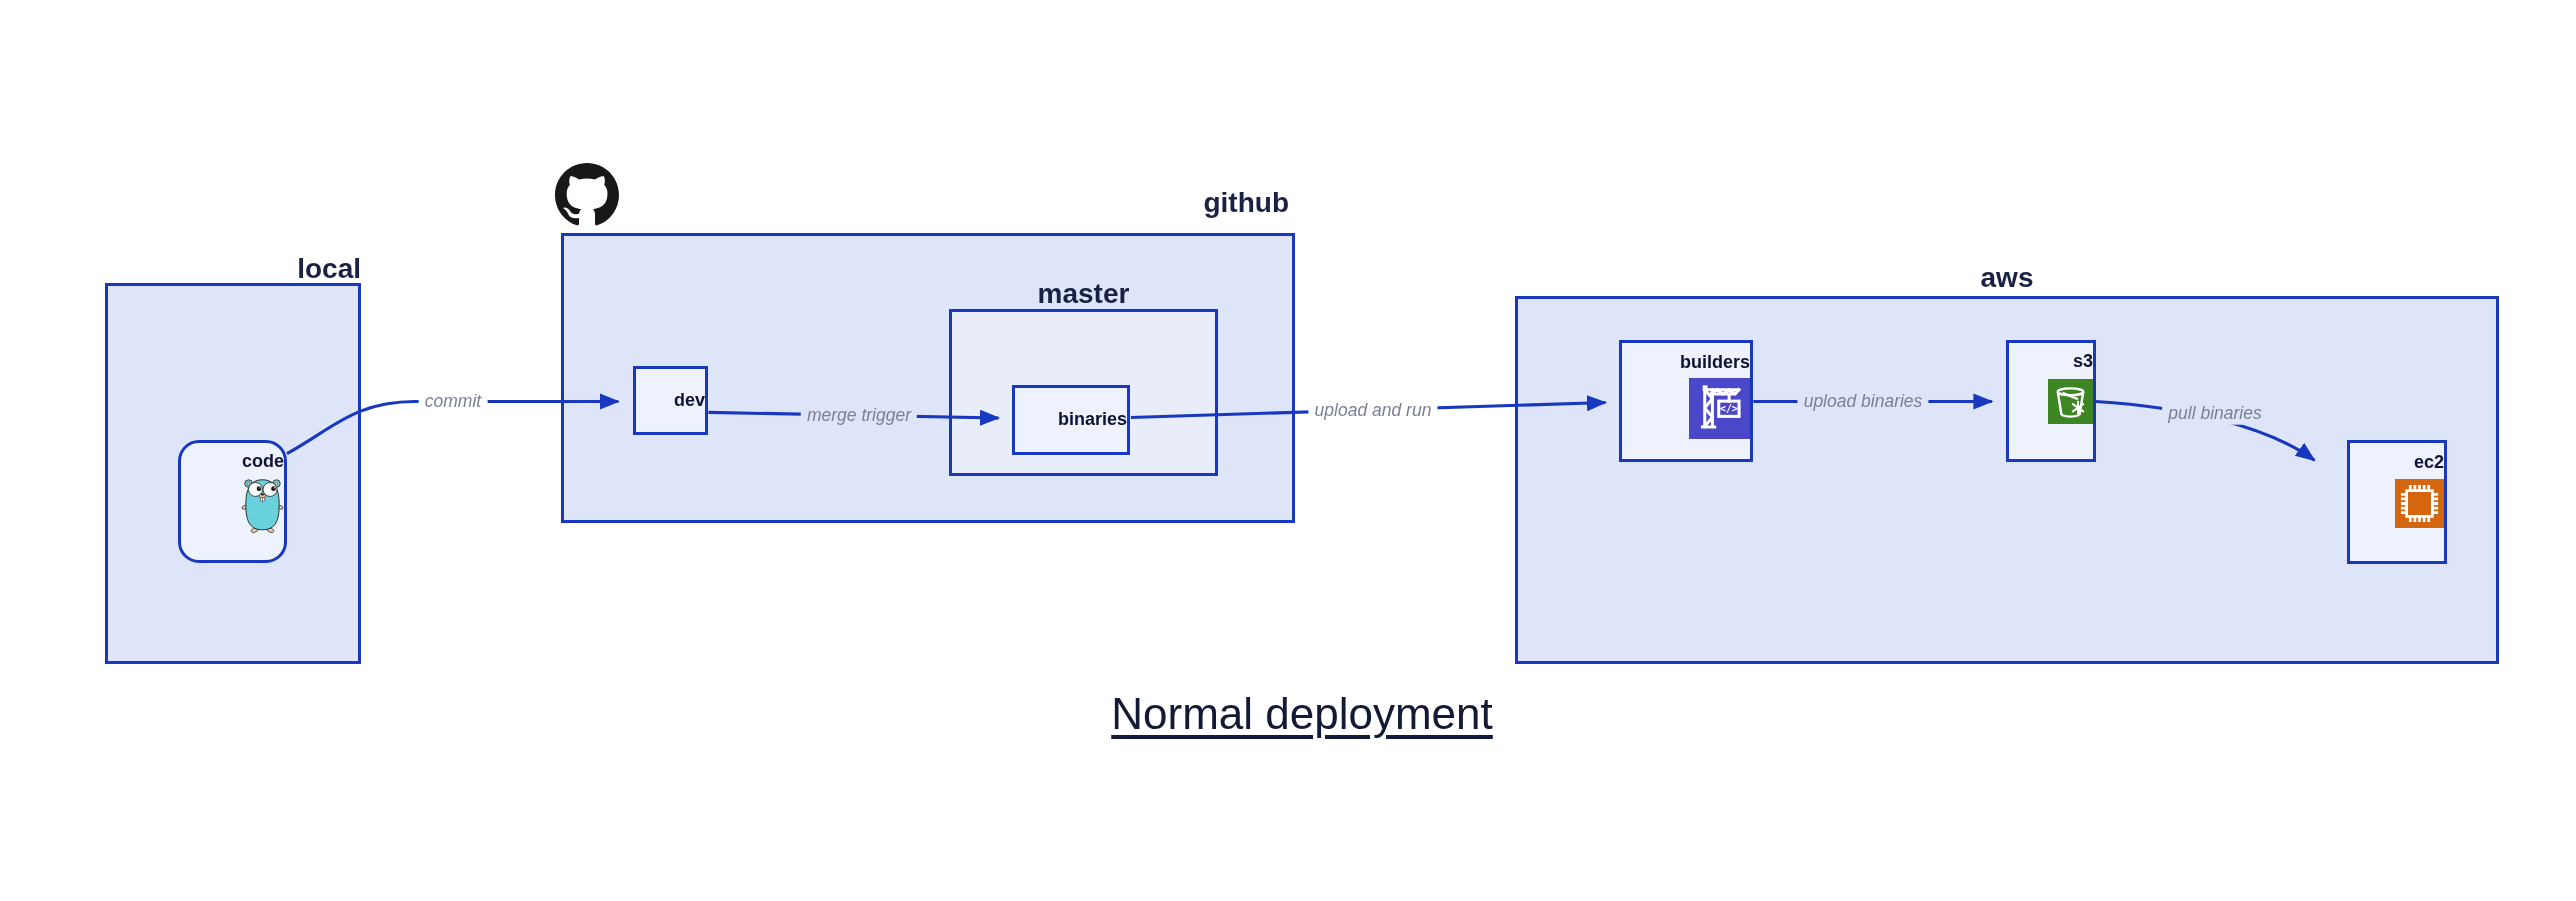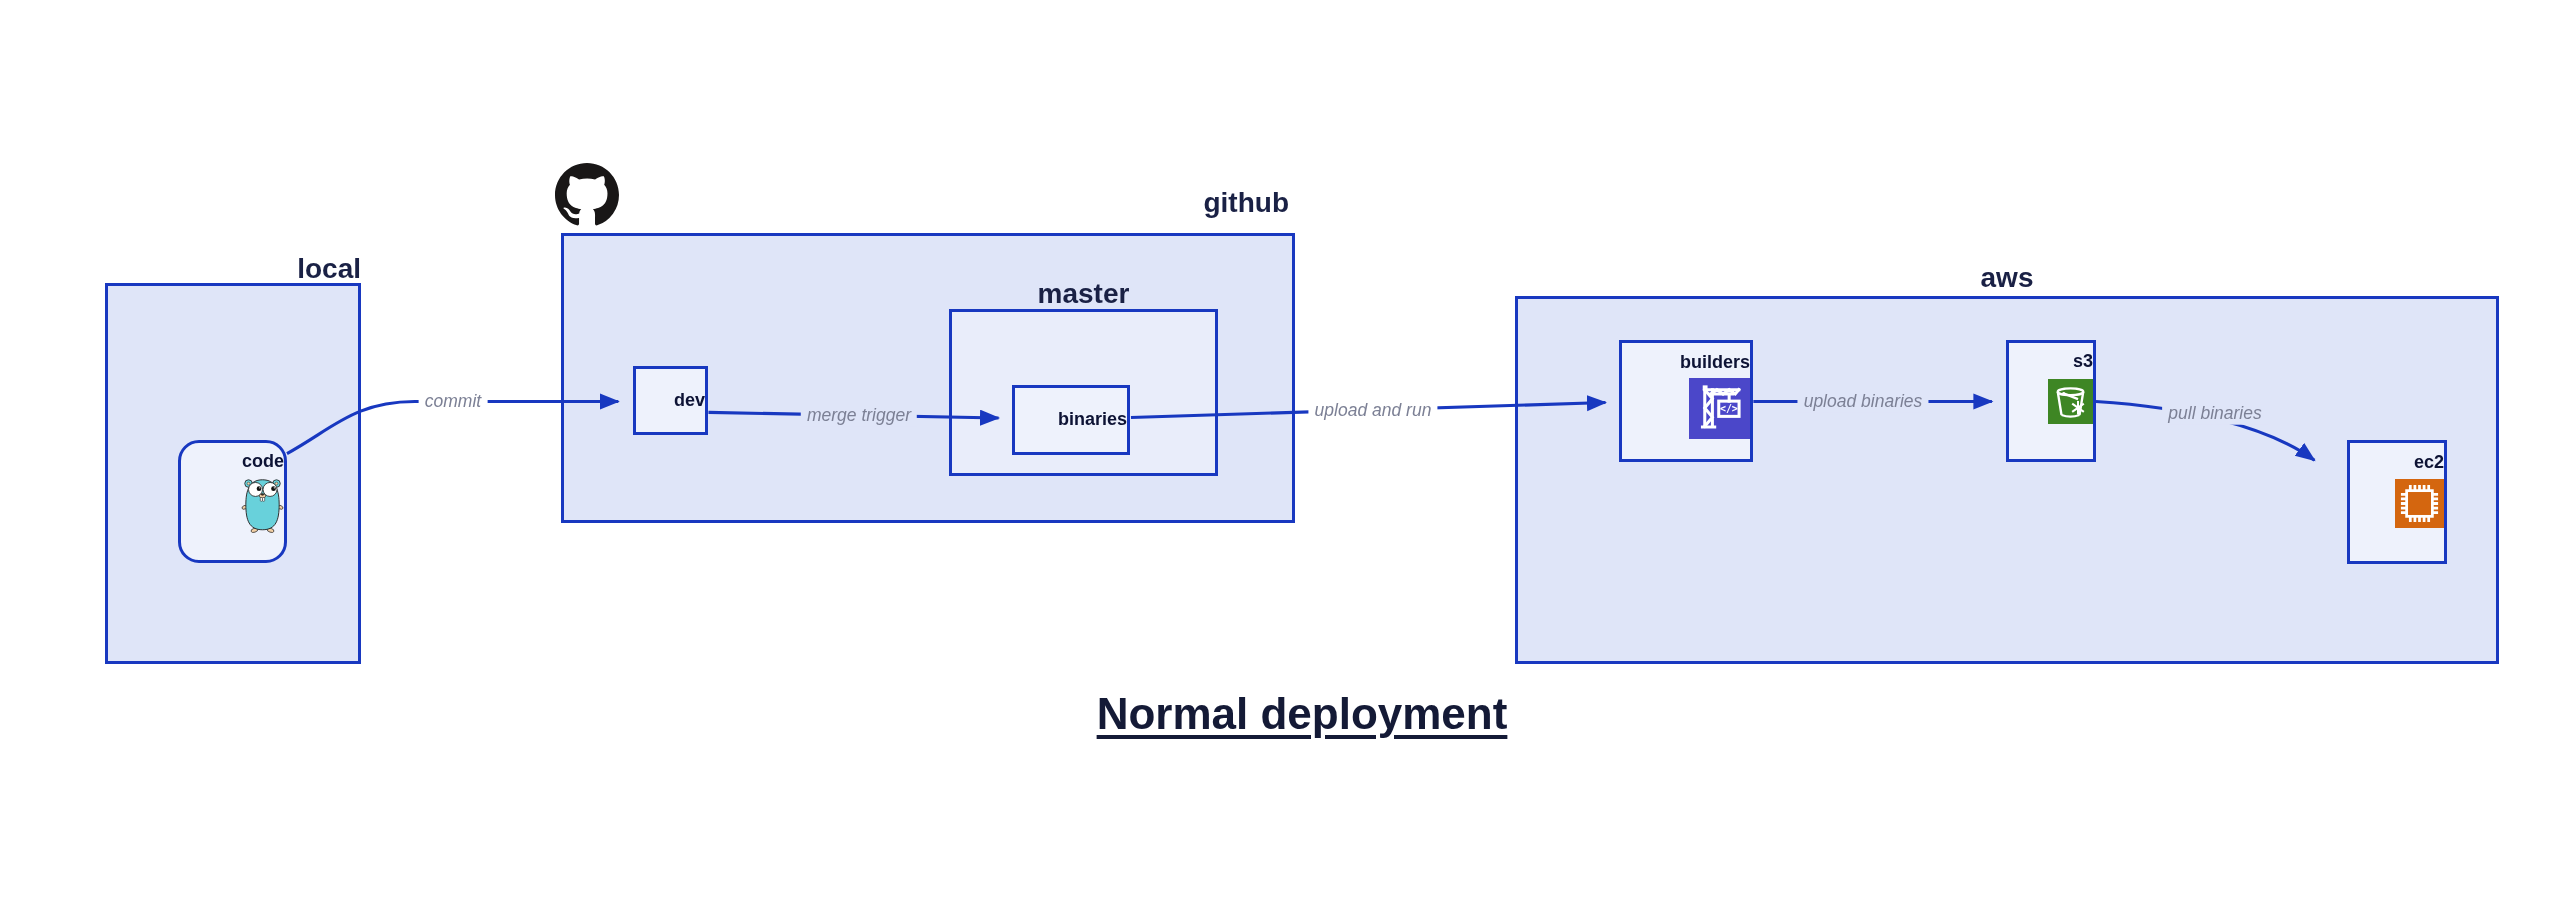--- a/index.html
+++ b/index.html
@@ -18,21 +18,21 @@
   
   .icon-tile{display:flex;align-items:center;justify-content:center;}
 
   
   .edges-svg{position:absolute;left:0;top:0;z-index:4;pointer-events:none;}
   .edge-label{position:absolute;transform:translate(-50%,-50%);font-size:17.5px;font-style:italic;
               color:var(--edgeText);padding:1px 6.2px;white-space:nowrap;z-index:5;line-height:20.6px;}
   .bg-white{background:var(--canvas);}
   .bg-container{background:var(--containerFill);}
 
-  .diagram-title{position:absolute;transform:translateX(-50%);font-size:44px;font-weight:700;
+  .diagram-title{position:absolute;transform:translateX(-50%);font-size:44px;font-weight:400;
                  color:var(--titleText);text-decoration:underline;text-decoration-thickness:3.6px;
                  text-underline-offset:6.2px;white-space:nowrap;z-index:5;}
   .gh-logo{position:absolute;z-index:3;}
 </style>
 </head>
 <body>
 
 <div class="canvas">
 
   <div class="container-label" style="left:105px;top:255px;width:256px;text-align:right;">local</div>

